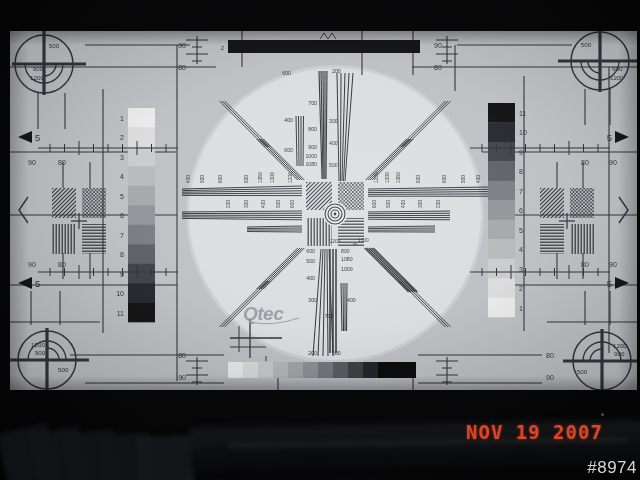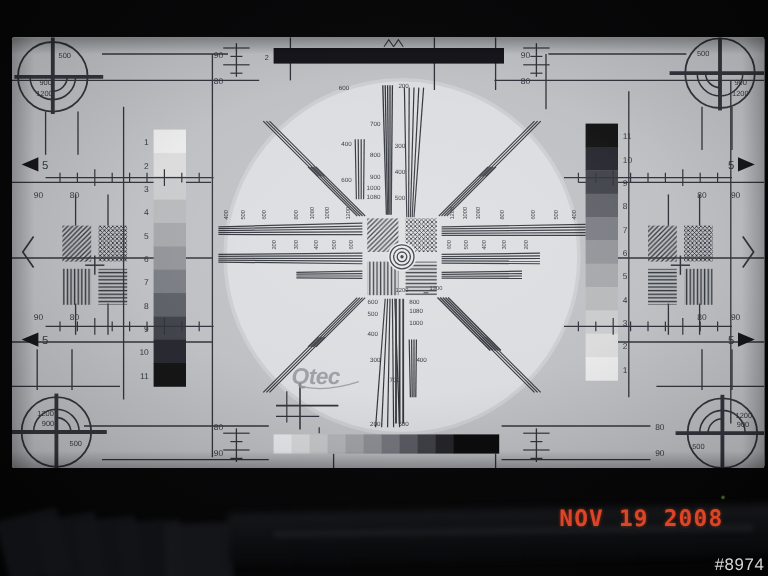--- a/index.html
+++ b/index.html
@@ -18,21 +18,21 @@
     background:#bfc1c5;border-radius:2px;overflow:hidden;}
   .screen svg{position:absolute;left:0;top:0;}
   .vignette{position:absolute;left:0;top:0;width:627px;height:359px;pointer-events:none;
     background:
      linear-gradient(180deg, rgba(0,0,0,.30) 0%, rgba(0,0,0,0) 4%, rgba(0,0,0,0) 96%, rgba(0,0,0,.25) 100%),
      linear-gradient(90deg, rgba(0,0,0,.22) 0%, rgba(0,0,0,0) 3%, rgba(0,0,0,0) 97%, rgba(0,0,0,.22) 100%),
      radial-gradient(ellipse at 52% 46%, rgba(255,255,255,.12) 0%, rgba(255,255,255,0) 48%, rgba(0,0,0,.14) 90%, rgba(0,0,0,.22) 100%);}
   .datestamp{position:absolute;left:466px;top:421px;
     font-family:"DejaVu Sans Mono",monospace;font-weight:bold;font-size:19px;
     letter-spacing:1px;text-shadow:0 0 3px rgba(230,70,30,.55);filter:blur(.3px);}
-  .counter{position:absolute;right:3px;bottom:2px;font-size:14px;
+  .counter{position:absolute;right:3px;bottom:2px;font-size:17px;
     letter-spacing:.5px;filter:blur(.2px);}
   .green-dot{position:absolute;left:601px;top:413px;width:3px;height:3px;
     background:#46702f;border-radius:50%;opacity:.8;filter:blur(.4px);}
 </style>
 </head>
 <body>
 
 <div class="photo">
 
   <div class="stack-item" style="left:2px;top:428px;width:52px;height:54px;transform:rotate(-14deg);"></div>
@@ -483,16 +483,16 @@
             <line x1="573.5" y1="237" x2="573.5" y2="245" stroke="#33363c" stroke-width="1"></line>
             <line x1="588" y1="237" x2="588" y2="245" stroke="#33363c" stroke-width="1"></line>
             <polyline points="18,166 9,179 18,192" fill="none" stroke="#33363c" stroke-width="1.4"></polyline>
             <polyline points="609,166 618,179 609,192" fill="none" stroke="#33363c" stroke-width="1.4"></polyline>
           </g>
         </g>
       </svg>
     <div class="vignette"></div>
   </div>
 
-  <div class="datestamp" style="color: rgb(220, 69, 39);">NOV 19 2008</div>
+  <div class="datestamp" style="color: rgb(220, 69, 39);">NOV 19 2007</div>
   <div class="counter" style="color: rgb(214, 214, 214);">#8974</div>
   <div class="green-dot"></div>
 </div>
 
 </body></html>

